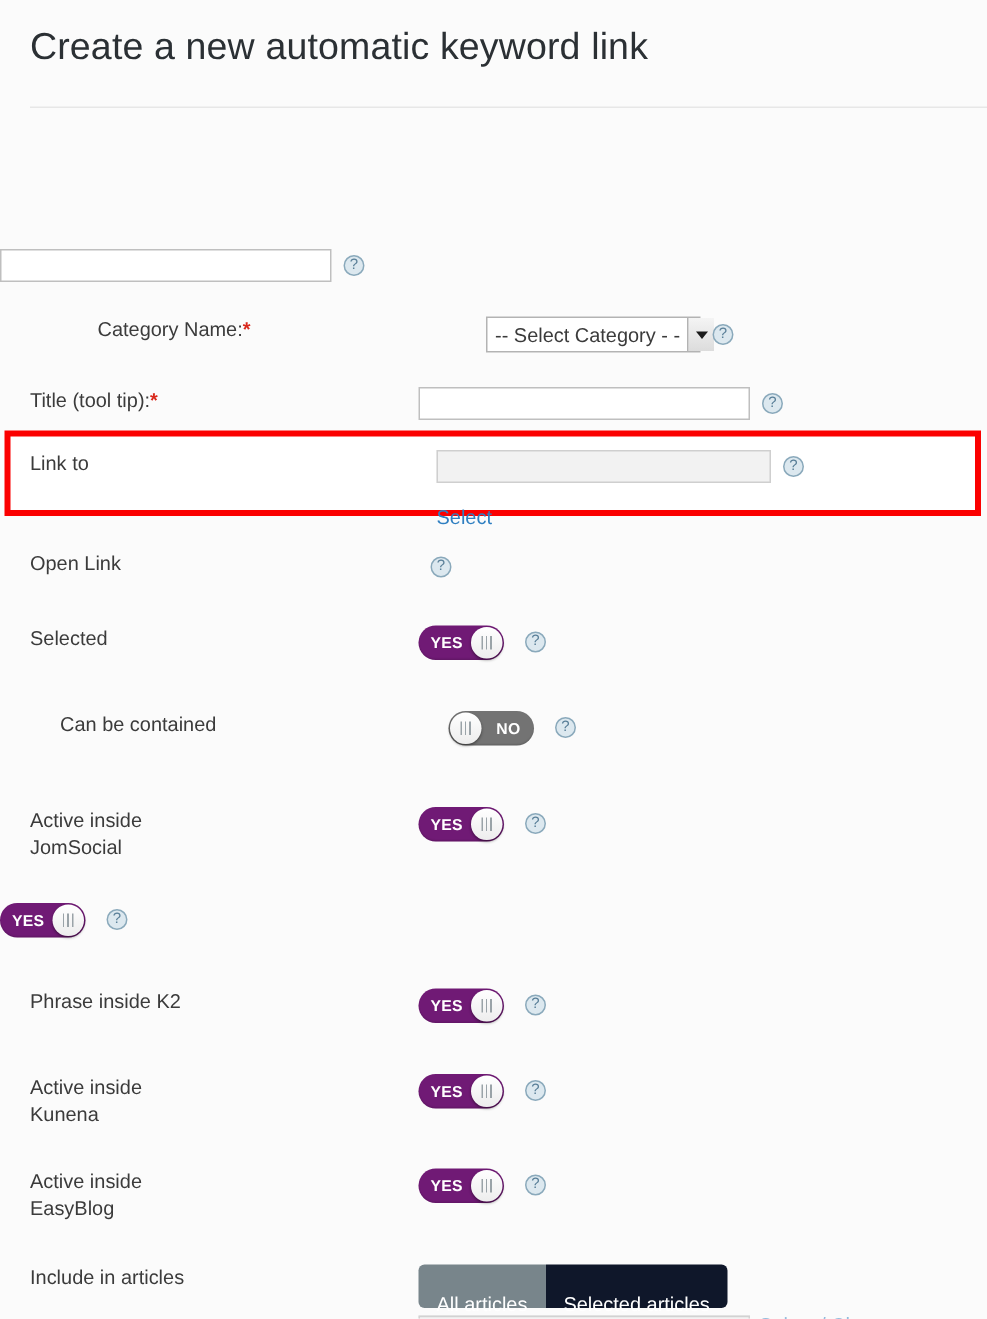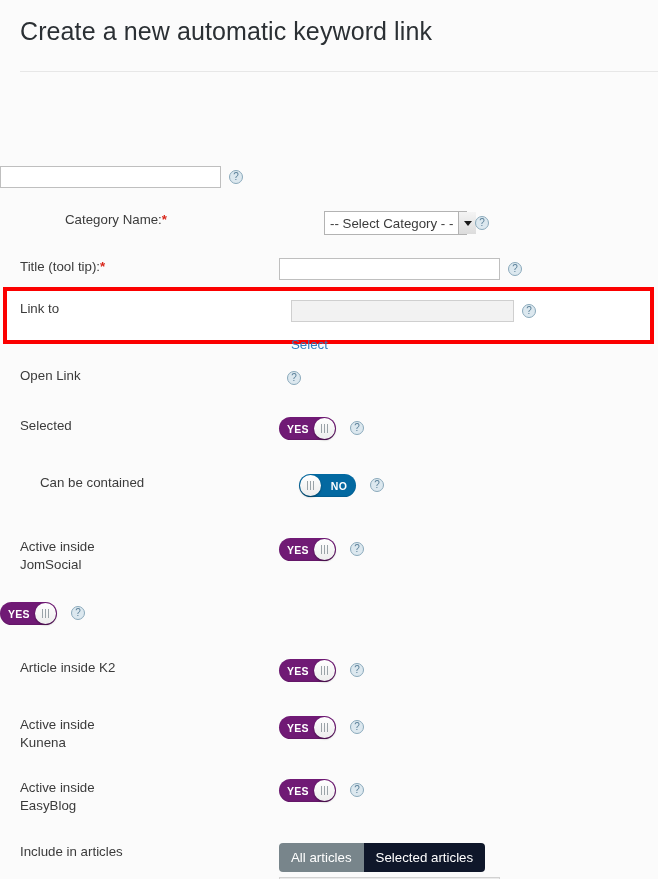--- a/index.html
+++ b/index.html
@@ -156,21 +156,21 @@
     height: 23px;
     border-radius: 12px;
     position: relative;
     display: inline-flex;
     align-items: center;
     cursor: pointer;
     flex: none;
     box-shadow: inset 0 -1px 1px rgba(0,0,0,0.12);
   }
   .toggle.on  { background: #701a75; justify-content: flex-start; }
-  .toggle.off { background: #0369a1; justify-content: flex-end; }
+  .toggle.off { background: #737373; justify-content: flex-end; }
   .toggle .t-label {
     font-size: 10.5px;
     font-weight: bold;
     color: #ffffff;
     letter-spacing: 0.2px;
   }
   .toggle.on  .t-label { padding-left: 8px; }
   .toggle.off .t-label { padding-right: 9px; }
   .toggle .knob {
     position: absolute;
@@ -205,21 +205,21 @@
     cursor: pointer;
     line-height: 18px;
   }
 
   
   .btn {
     border: none;
     color: #ffffff;
     font-family: "Liberation Sans", sans-serif;
     font-size: 13.3px;
-    padding: 0 12px;
+    padding: 12px 12px;
     height: 29px;
     border-radius: 4px;
     cursor: pointer;
     line-height: 29px;
   }
   .btn.grey  { background: #78858b; border-radius: 4px 0 0 4px; }
   .btn.green { background: #0f172a; border-radius: 0 4px 4px 0; }
 
   
   .highlight-box {
@@ -344,21 +344,21 @@
         <span class="knob">
             <span></span>
           </span>
       </div>
       <div class="help-icon" style="margin:4px 0 0 14px;">?</div>
     </div>
   </div>
 
   <div class="row abs" style="top:587px;">
     <div class="row-label">
-      <div>Article inside K2</div>
+      <div>Phrase inside K2</div>
     </div>
     <div class="row-control">
       <div class="toggle on">
         <span class="t-label">YES</span>
         <span class="knob">
             <span></span>
           </span>
       </div>
       <div class="help-icon" style="margin:4px 0 0 14px;">?</div>
     </div>

